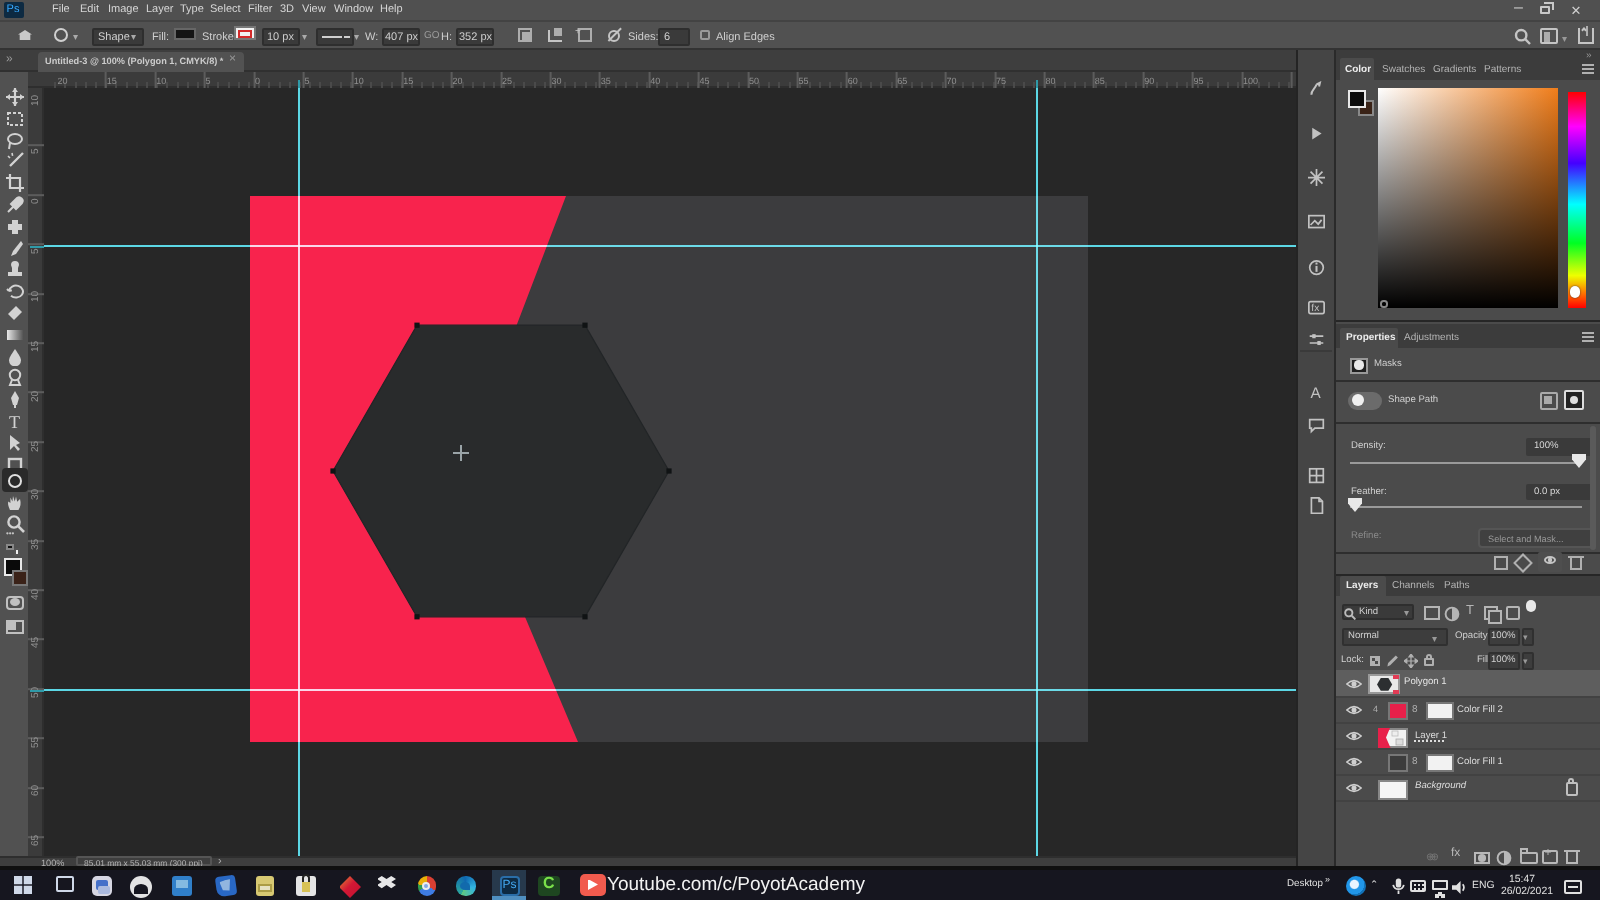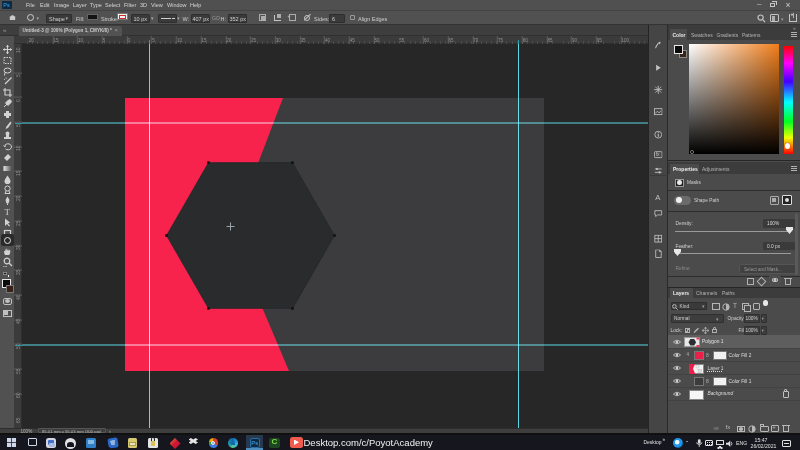--- a/index.html
+++ b/index.html
@@ -489,21 +489,21 @@
     </div>
 <div class="ab" style="left:228px;top:438px;width:9.5px;height:9.5px;opacity:0.92;background:conic-gradient(from 210deg, #2fb8a8, #0f6fbd 40%, #35c2f2 70%, #67d88a);border-radius:50%;">
       <div style="position:absolute;left:2px;top:2.5px;width:5px;height:4px;background:#1272b8;border-radius:50% 50% 0 50%;"></div>
     </div>
 <div class="ab" style="left:246px;top:435px;width:17px;height:15px;background:#27394c;border-bottom:2px solid #4f8fc0;"></div>
 <div class="ab" style="left:249.5px;top:437.5px;width:10.5px;height:10px;background:#0d2a42;border:1px solid #2a6ea8;border-radius:2px;color:#44a8f0;font-size:6px;text-align:center;line-height:9.5px;">Ps</div>
 <div class="ab" style="left:269px;top:437.5px;width:11px;height:10.5px;background:#1e4620;border-radius:2px;"></div>
 <div class="ab" style="left:271.5px;top:437px;font-size:8px;color:#7ae04a;white-space:nowrap;font-weight:bold;">C</div>
 <div class="ab" style="left:289.5px;top:436.5px;width:13px;height:11.5px;background:#f15b4e;border-radius:2.5px;"></div>
 <div class="ab" style="left:294px;top:439.5px;width:5px;height:5.5px;background:#fff;clip-path:polygon(0 0,100% 50%,0 100%);"></div>
-<div class="ab" style="left:303.5px;top:436.5px;font-size:9.5px;color:#f2f2f2;white-space:nowrap;font-weight:normal;">Desktop.com/c/PoyotAcademy</div>
+<div class="ab" style="left:303.5px;top:436.5px;font-size:9.5px;color:#f2f2f2;white-space:nowrap;font-weight:normal;">Youtube.com/c/PoyotAcademy</div>
 <div class="ab" style="left:643.5px;top:439.5px;font-size:4.9px;color:#e0e0e0;white-space:nowrap;font-weight:normal;">Desktop</div>
 <div class="ab" style="left:662.5px;top:436.5px;font-size:4.5px;color:#e0e0e0;white-space:nowrap;font-weight:normal;">»</div>
 <div class="ab" style="left:672.5px;top:438px;width:10px;height:10px;background:radial-gradient(circle at 42% 42%, #e8f4ff 0 2px, #2196e8 2.6px 4.8px, #1272b8 5px);border-radius:50%;"></div>
 <div class="ab" style="left:686px;top:439.5px;font-size:6.5px;color:#e0e0e0;white-space:nowrap;font-weight:normal;">ˆ</div>
 <svg class="ab" style="left:696px;top:439px;" width="6.5" height="8" viewBox="0 0 6.5 8">
       <rect x="1.9" y="0.3" width="2.7" height="4.5" rx="1.3" fill="#e0e0e0"></rect>
       <path d="M0.6 3.4 a2.7 2.7 0 0 0 5.3 0 M3.25 6.2 V8" stroke="#e0e0e0" fill="none" stroke-width="0.9"></path>
     </svg>
 <div class="ab" style="left:705px;top:440px;width:8px;height:5.5px;border:1px solid #e0e0e0;border-radius:1px;">
       <div style="position:absolute;left:0.8px;top:0.8px;width:1.2px;height:1.2px;background:#e0e0e0;box-shadow:2px 0 #e0e0e0,4px 0 #e0e0e0,0 2px #e0e0e0,2px 2px #e0e0e0,4px 2px #e0e0e0;"></div>

